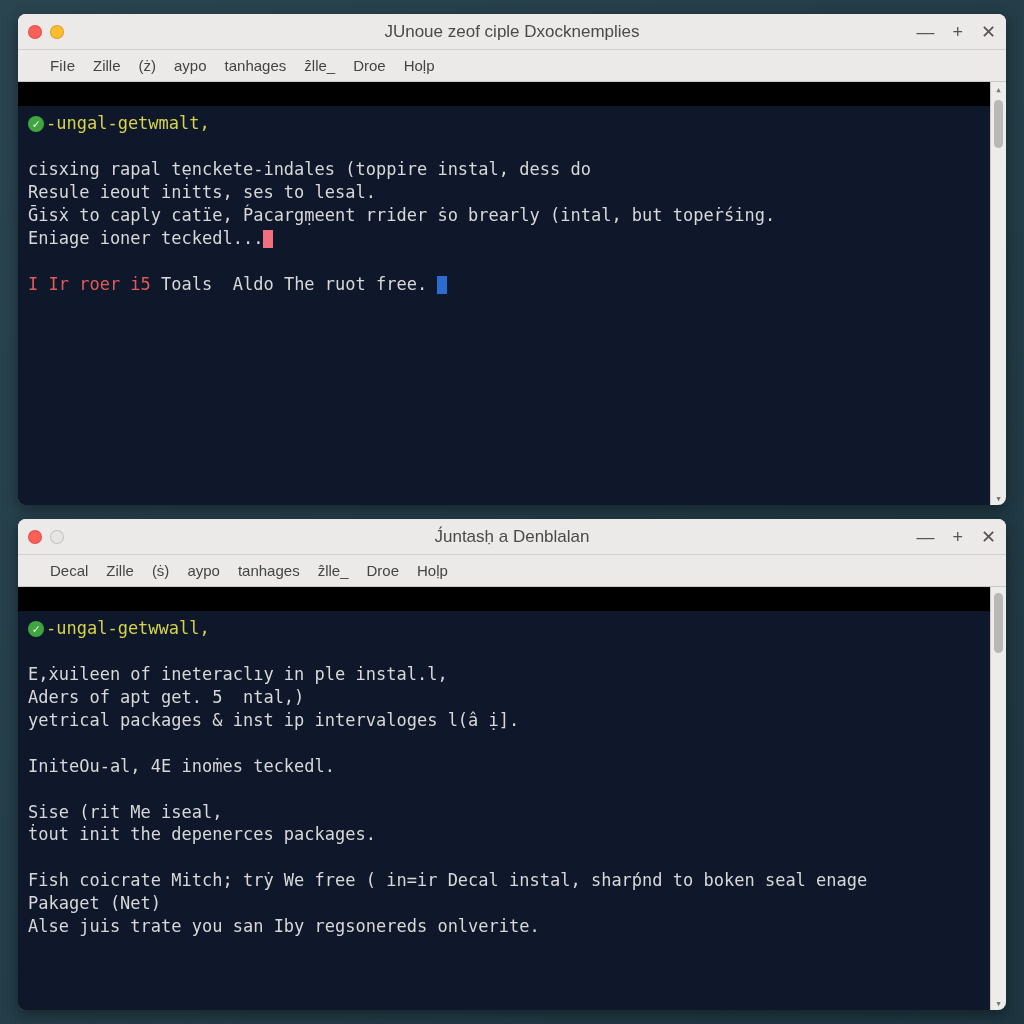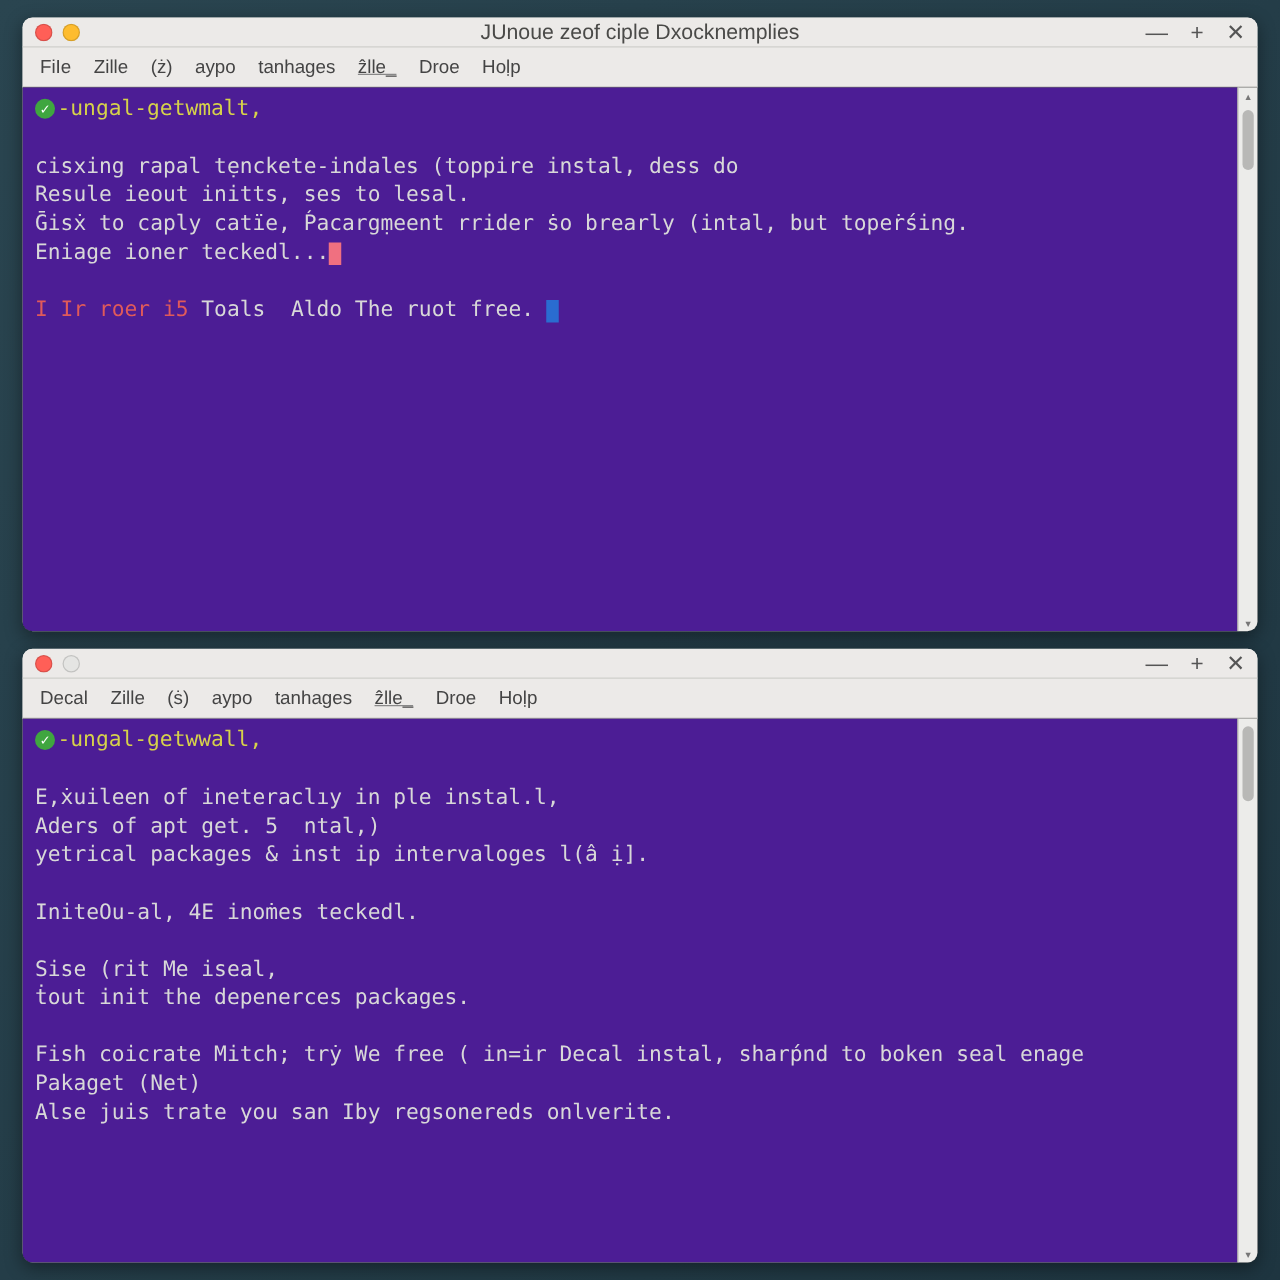--- a/index.html
+++ b/index.html
@@ -19,21 +19,21 @@
     border-radius: 8px;
     box-shadow: 0 4px 14px rgba(0,0,0,0.4);
     display: flex;
     flex-direction: column;
     overflow: hidden;
   }
   .window.top { flex: 1; }
   .window.bottom { flex: 1; }
 
   .titlebar {
-    height: 24px;
+    height: 36px;
     background: #eceae8;
     display: flex;
     align-items: center;
     padding: 0 10px;
     position: relative;
     border-bottom: 1px solid #d0d0cc;
   }
   .traffic { display: flex; gap: 8px; align-items: center; }
   .tl-btn {
     width: 14px; height: 14px; border-radius: 50%;
@@ -56,43 +56,44 @@
     color: #555; font-family: sans-serif;
   }
   .winctrl span { cursor: pointer; font-size: 18px; line-height: 1; }
 
   .menubar {
     height: 32px;
     background: #eceae8;
     display: flex;
     align-items: center;
     gap: 18px;
-    padding: 0 14px;
+    padding: 0 32px;
     font-family: -apple-system, "Segoe UI", sans-serif;
     font-size: 15px;
     color: #444;
     border-bottom: 1px solid #c8c8c4;
   }
   .menubar .item { cursor: pointer; }
-  .menubar .underline { text-decoration: underline; text-decoration-color: #888; text-decoration-thickness: 1px; }
+  .menubar .underline { text-decoration-color: #888; text-decoration-thickness: 1px; }
 
   .termwrap {
     flex: 1;
     display: flex;
     background: #000;
   }
   .term {
     flex: 1;
-    background: #4c1d95;
+    background: #0f172a;
     color: #d8d8d8;
     font-size: 17px;
     line-height: 1.35;
     padding: 6px 10px;
     white-space: pre;
     overflow: hidden;
+    margin-top: 24px;
   }
   .scrollbar {
     width: 16px;
     background: #ececea;
     position: relative;
     border-left: 1px solid #c8c8c4;
   }
   .thumb {
     position: absolute;
     left: 3px; right: 3px;
@@ -173,20 +174,21 @@
     </div>
   </div>
 </div>
 
 <div class="window bottom">
   <div class="titlebar">
     <div class="traffic">
       <div class="tl-btn tl-close"></div>
       <div class="tl-btn tl-empty"></div>
     </div>
+    <div class="title">J́untasḥ a Denblalan</div>
     <div class="winctrl">
       <span>—</span>
       <span>+</span>
       <span>✕</span>
     </div>
   </div>
   <div class="menubar">
     <span class="item">Decal</span>
     <span class="item">Zille</span>
     <span class="item">(ṡ)</span>

